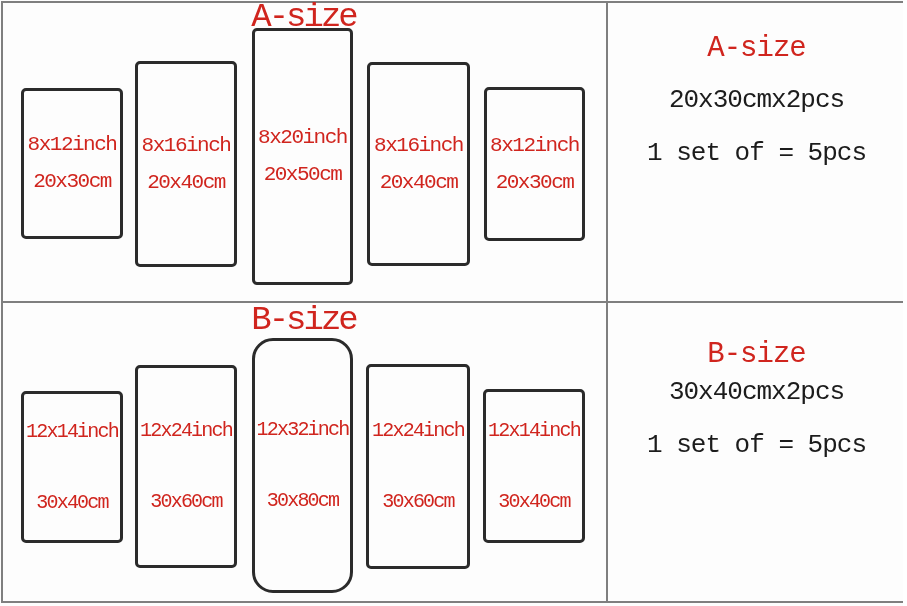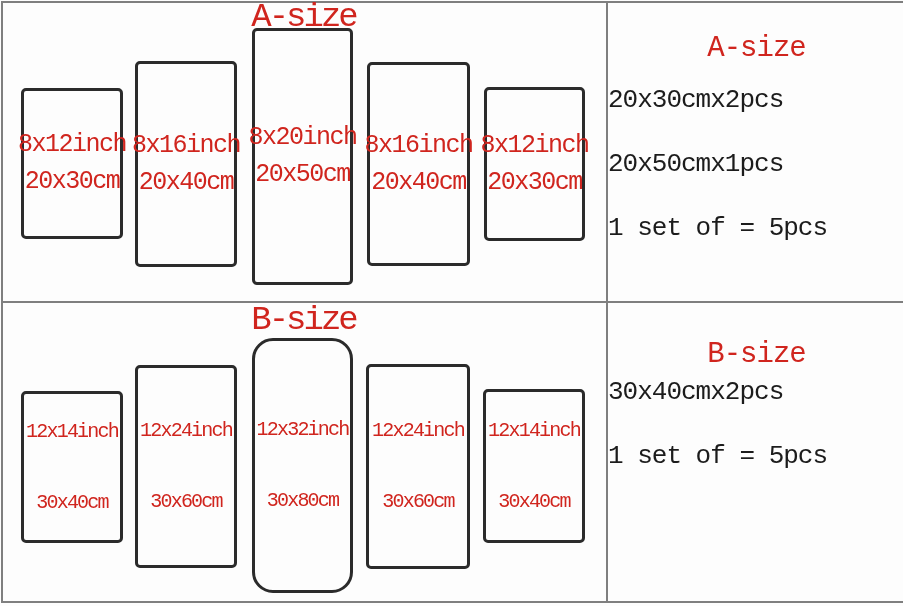--- a/index.html
+++ b/index.html
@@ -45,21 +45,21 @@
     box-sizing:border-box;
     border:3px solid var(--panel-border);
     border-radius:5px;
     background:var(--bg);
     display:flex;flex-direction:column;
     align-items:center;justify-content:center;
     gap:13px;
     color:var(--accent);
     text-align:center;
   }
-  .sec-a .panel{font-size:25px;letter-spacing:-1.5px;line-height:24px;}
+  .sec-a .panel{font-size:21px;letter-spacing:-1.5px;line-height:24px;}
   .sec-b .panel{font-size:20px;letter-spacing:-1.8px;line-height:24px;gap:47px;}
   
   .pa1{left:21px;top:88px;width:102px;height:151px;}
   .pa2{left:135px;top:61px;width:102px;height:206px;}
   .pa3{left:252px;top:28px;width:101px;height:257px;}
   .pa4{left:367px;top:62px;width:103px;height:204px;}
   .pa5{left:484px;top:87px;width:101px;height:154px;}
   
   .pb1{left:21px;top:391px;width:102px;height:152px;}
   .pb2{left:135px;top:365px;width:102px;height:203px;}
@@ -71,22 +71,22 @@
     position:absolute;left:608px;width:297px;
     margin:0;text-align:center;
     font-size:29px;line-height:30px;font-weight:normal;
     letter-spacing:-1px;
     color:var(--accent);
   }
   .info-title-a{top:34px;}
   .info-title-b{top:340px;}
   .info-list{
     position:absolute;left:608px;width:297px;
-    display:flex;flex-direction:column;
-    gap:40px;
+    display:flex;flex-direction:column;align-items:center;
+    gap:29px;
     color:var(--ink);
     font-size:26px;line-height:24px;letter-spacing:-1px;
   }
   .info-list-a{top:88px;}
   .info-list-b{top:380px;}
   .info-list p{margin:0;white-space:pre;}
 </style>
 </head>
 <body>
 
@@ -116,21 +116,20 @@
       <span>20x40cm</span>
     </div>
     <div class="panel pa5">
       <span>8x12inch</span>
       <span>20x30cm</span>
     </div>
 
     <h2 class="info-title info-title-a">A-size</h2>
     <div class="info-list info-list-a">
       <p>20x30cmx2pcs</p>
-      <p>20x50cmx1pcs</p>
       <p>1 set of = 5pcs</p>
     </div>
   </section>
 
   <section class="sec-b">
     <h2 class="diagram-title title-b">B-size</h2>
 
     <div class="panel pb1">
       <span>12x14inch</span>
       <span>30x40cm</span>

